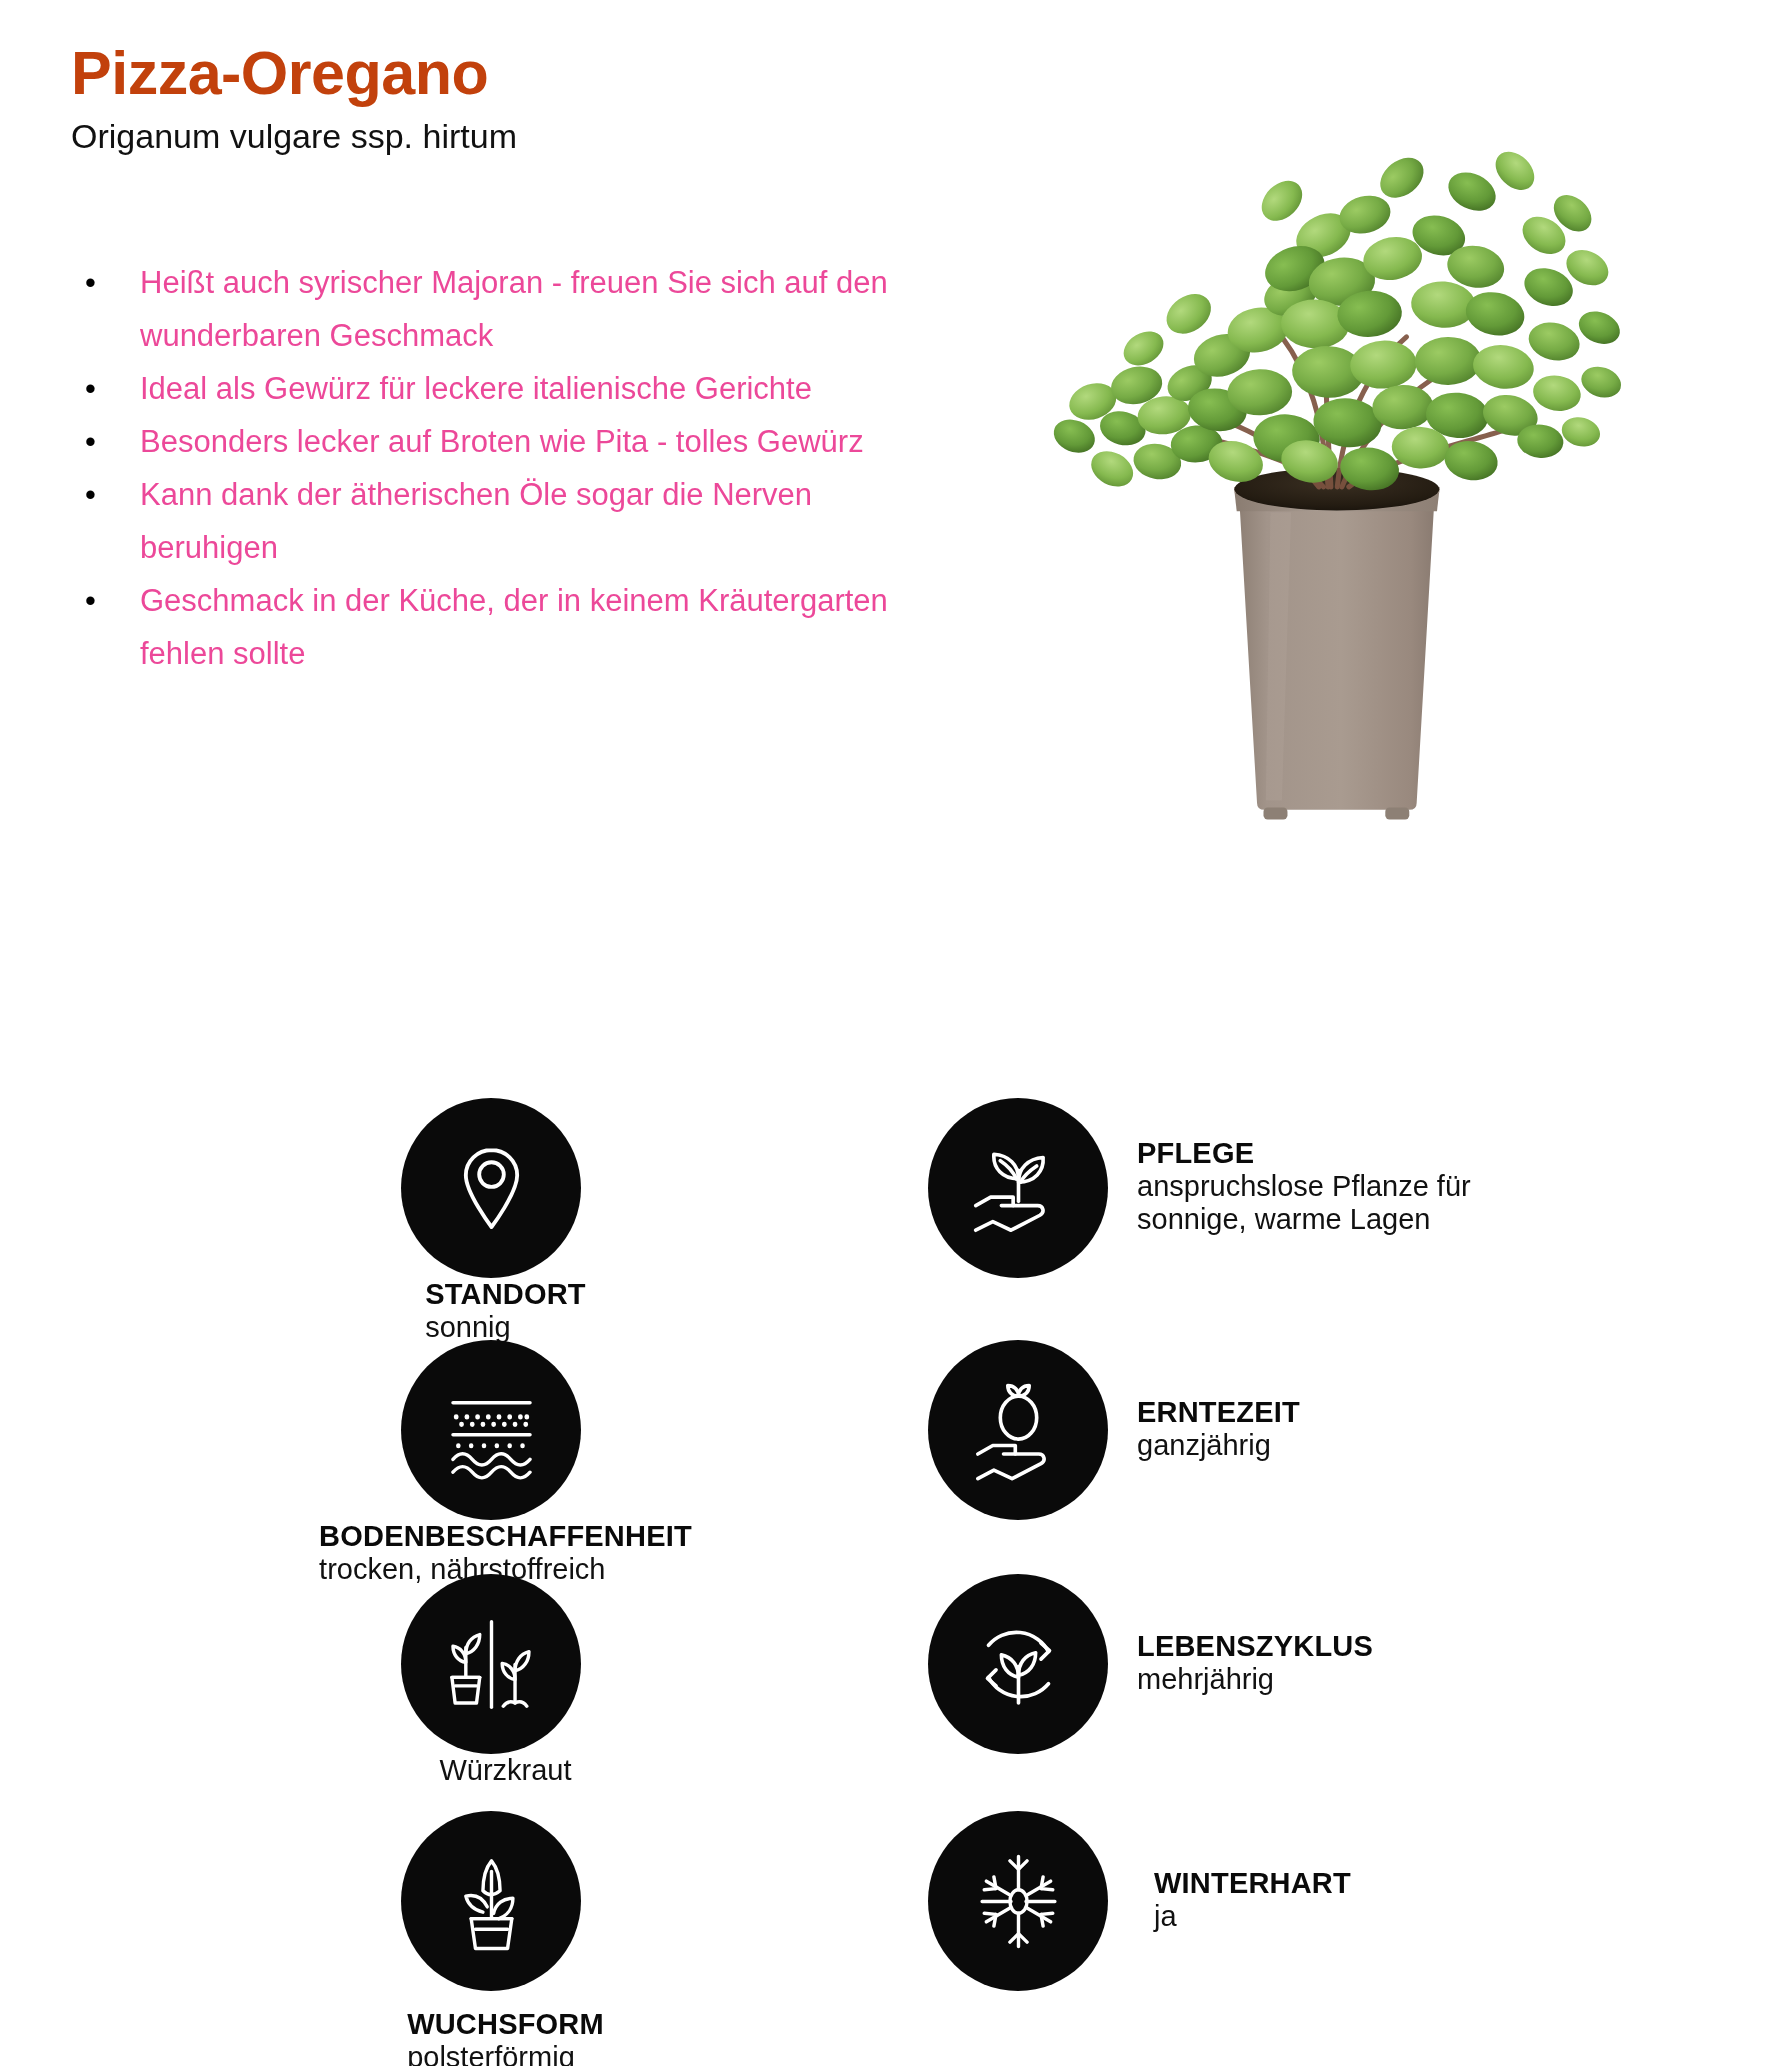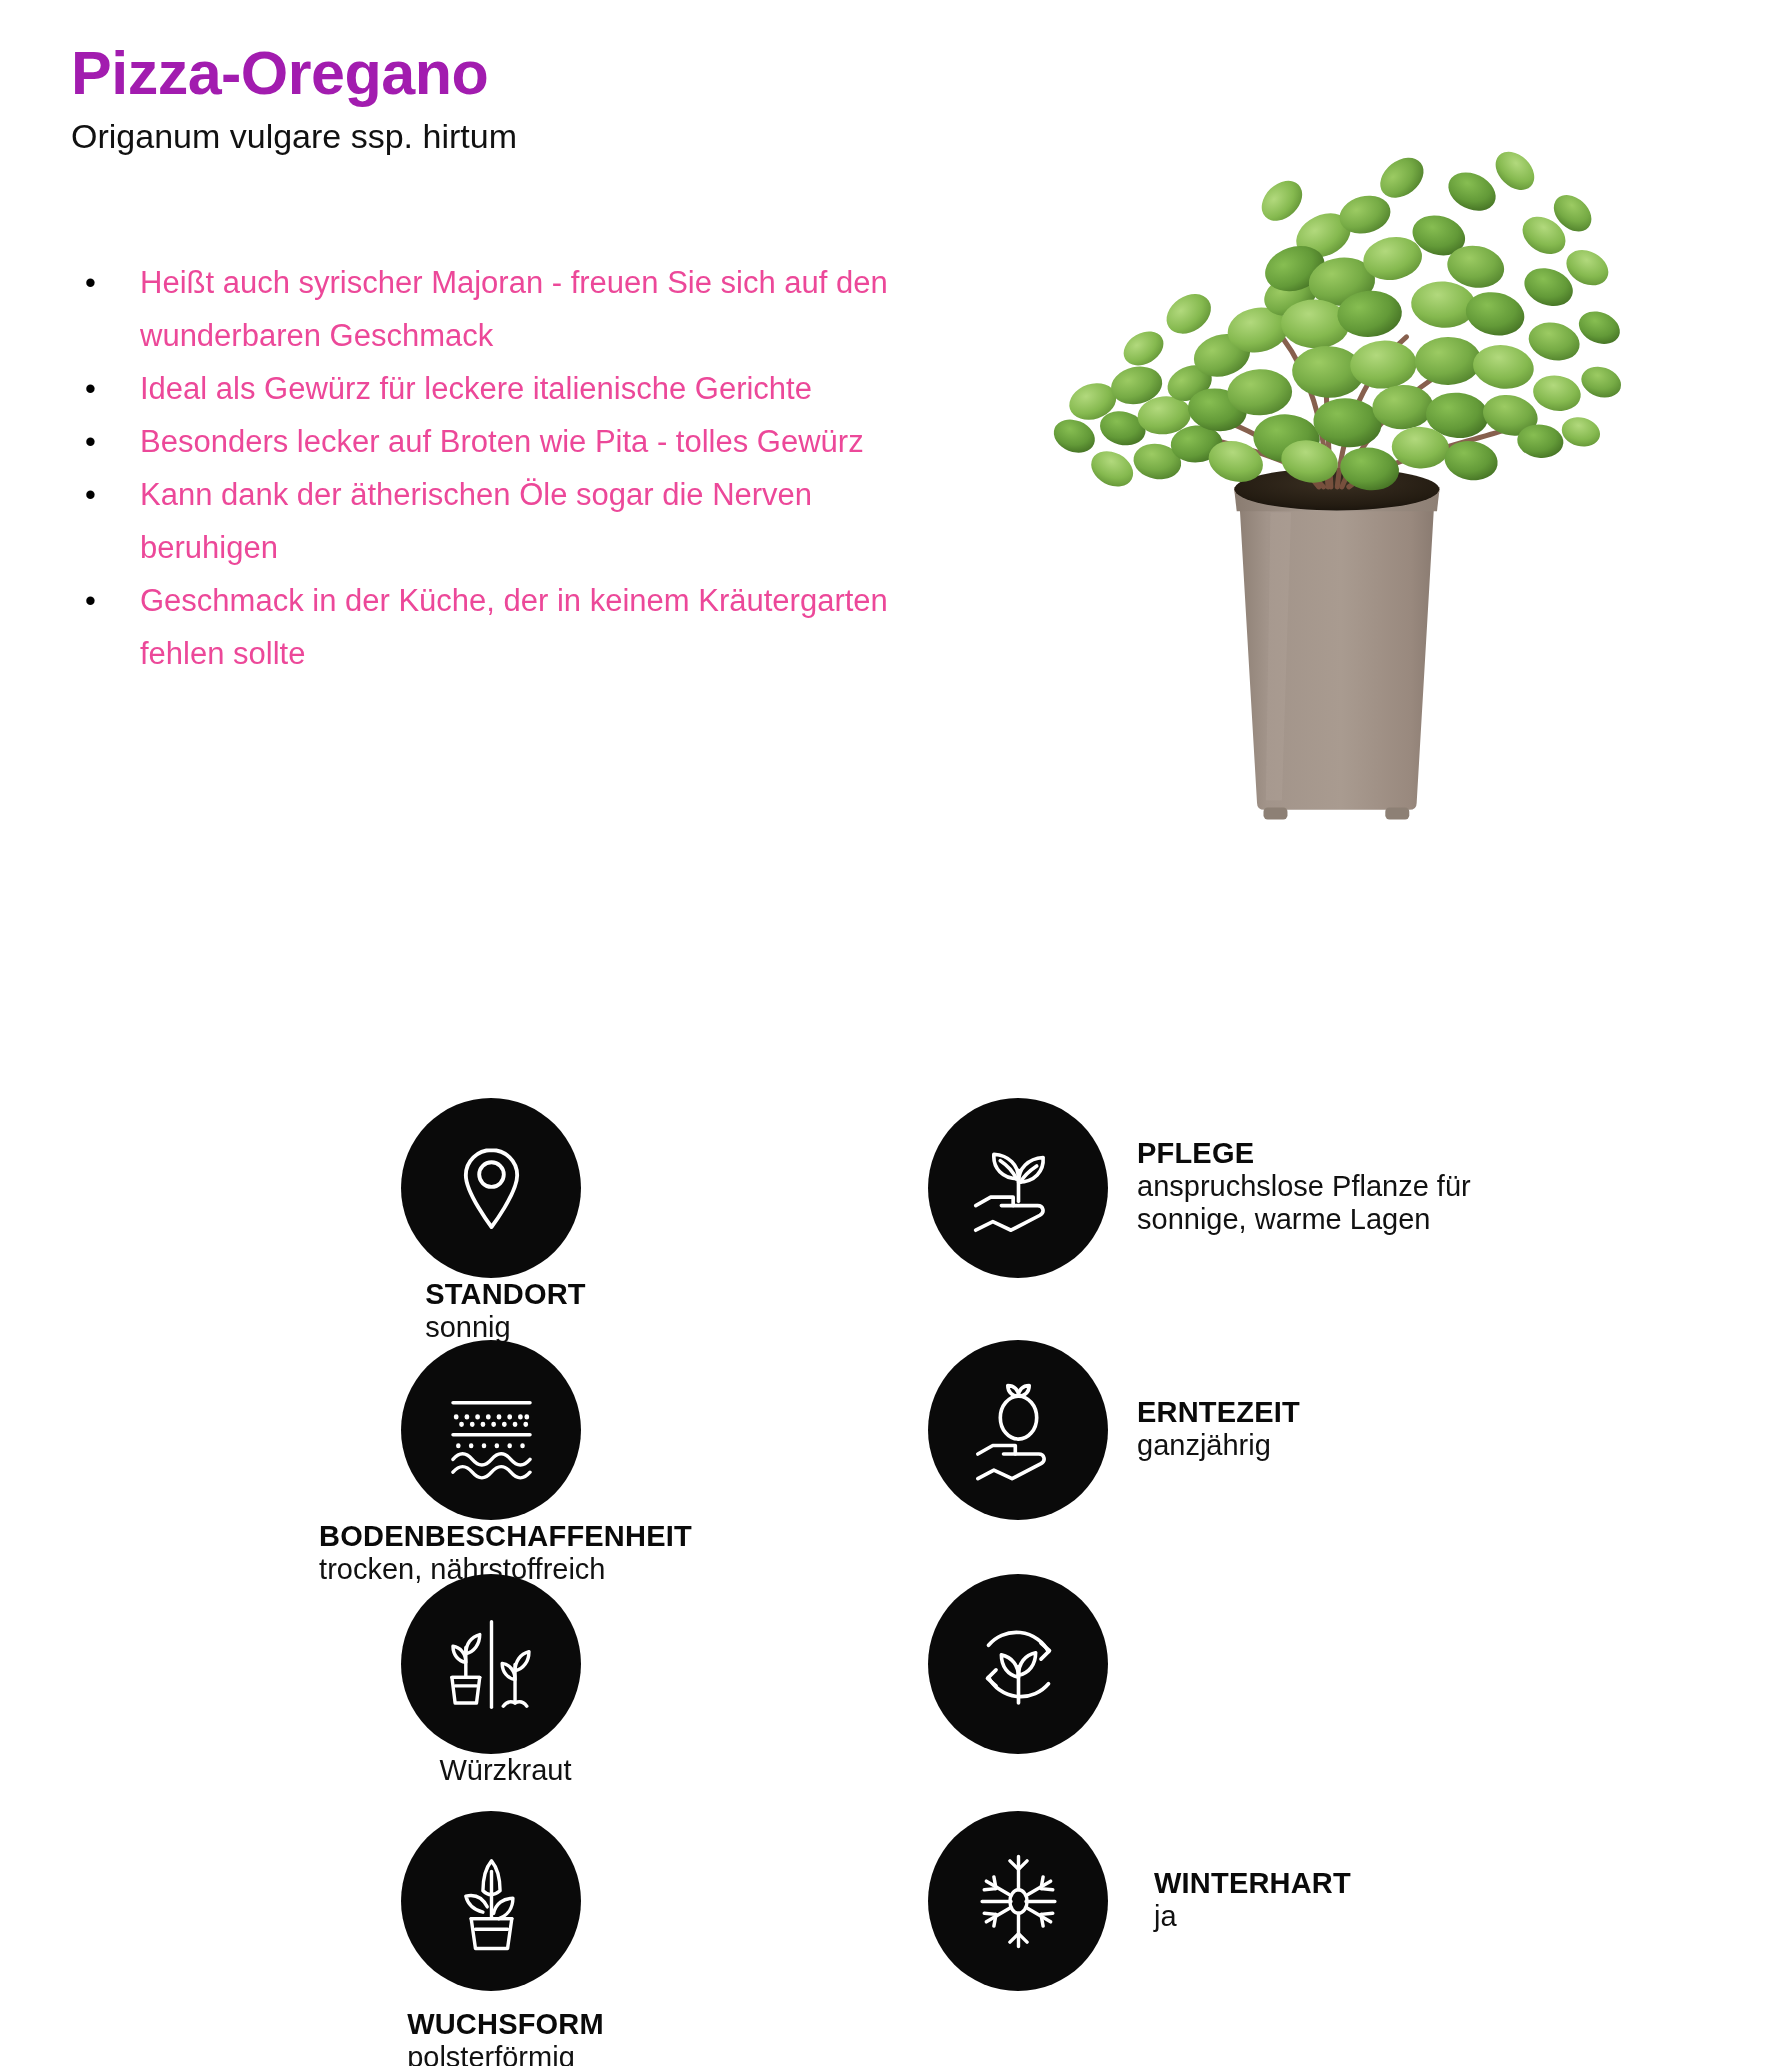--- a/index.html
+++ b/index.html
@@ -21,21 +21,21 @@
     position: absolute;
     left: 71px;
     top: 42px;
     width: 876px;
   }
   #product-title {
     font-size: 61px;
     font-weight: 700;
     line-height: 1.04;
     letter-spacing: -0.5px;
-    color: #a21caf;
+    color: #c2410c;
     margin: 0 0 13px 0;
     white-space: nowrap;
   }
   #product-subtitle {
     font-size: 34px;
     font-weight: 400;
     line-height: 1.1;
     color: #111111;
     margin: 0;
     white-space: nowrap;
@@ -404,20 +404,24 @@
         <svg viewBox="0 0 100 100" fill="none" stroke="#ffffff" stroke-width="3.4" stroke-linecap="round" stroke-linejoin="round">
     <path d="M22 32A34 34 0 0 1 78 38"></path>
     <path d="M71 30l8 7-8 8"></path>
     <path d="M78 68A34 34 0 0 1 22 62"></path>
     <path d="M29 70l-8-7 8-8"></path>
     <path d="M50 86V52"></path>
     <path d="M50 60c0-11 6-19 16-21 0 11-6 19-16 21z"></path>
     <path d="M50 62c0-11-6-19-16-21 0 11 6 19 16 21z"></path>
   </svg>
       </div>
+      <div class="attr-texts">
+        <div class="attr-label">LEBENSZYKLUS</div>
+        <div class="attr-value">mehrjährig</div>
+      </div>
     </div>
     <div class="attr-row attr-col-left attr-r3">
       <div class="attr-badge">
         <svg viewBox="0 0 100 100" fill="none" stroke="#ffffff" stroke-width="3.2" stroke-linecap="round" stroke-linejoin="round">
     <path d="M50 64V22"></path>
     <path d="M50 46c0-13 3-22 8-28 5 6 8 15 8 28-6 5-11 5-16 0z" transform="translate(-8 -6)"></path>
     <path d="M42 60c-8-2-14-7-16-15 9-2 16 2 20 10"></path>
     <path d="M57 66c8-3 13-10 13-19-9 0-16 5-18 14"></path>
     <path d="M31 66h38l-4 28H35z"></path>
     <path d="M31 66h38"></path>

